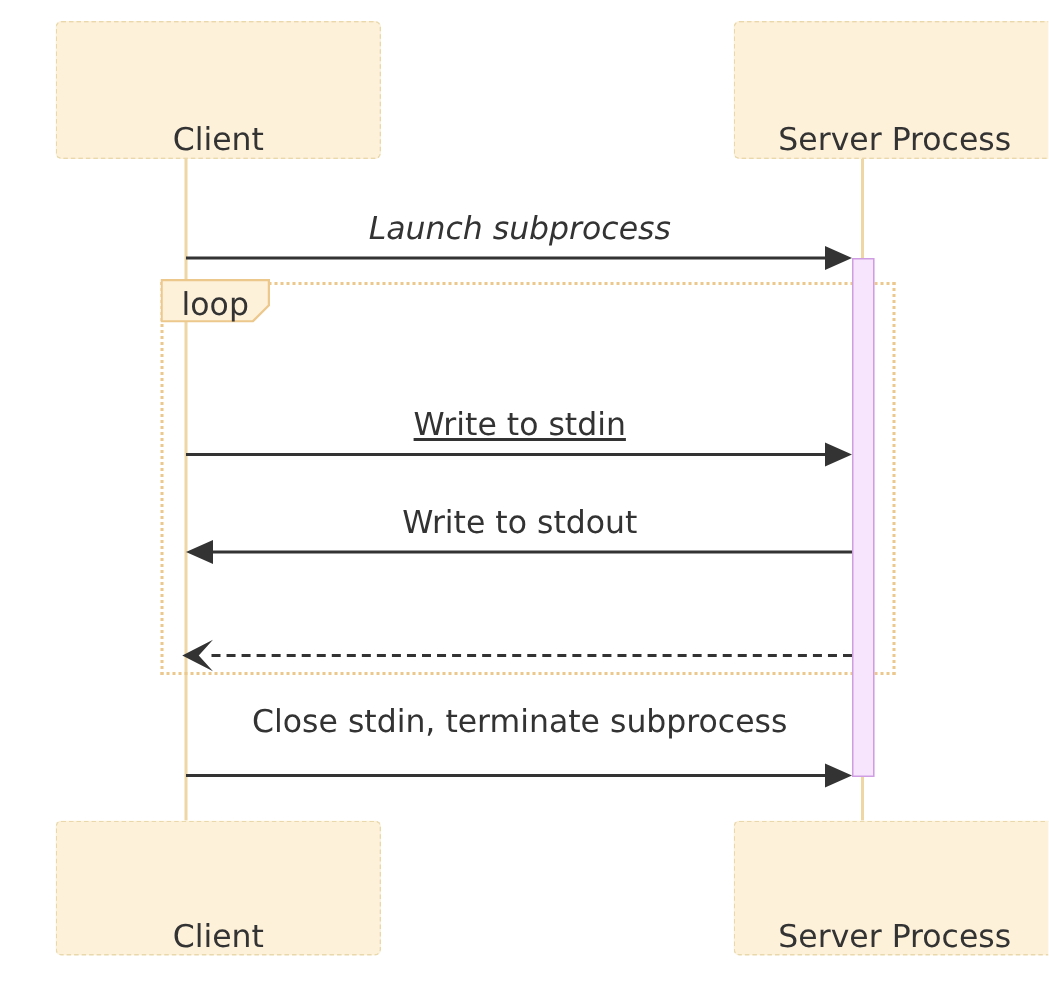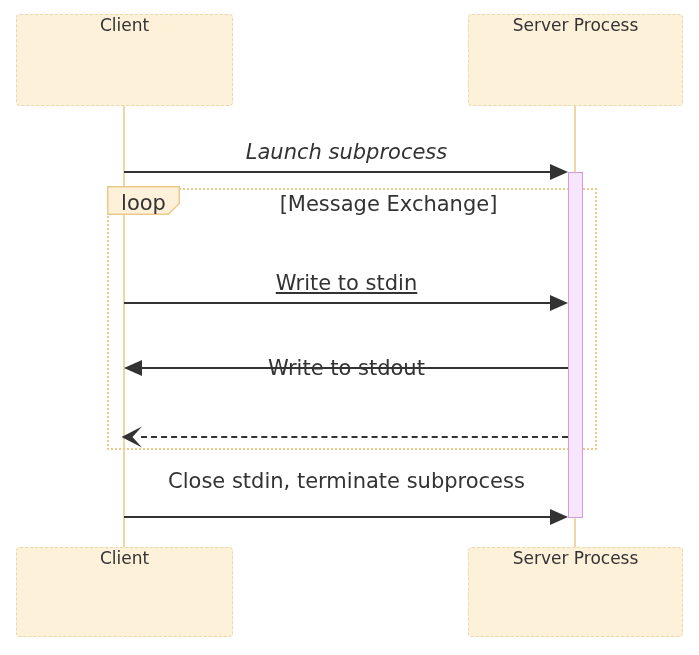--- a/index.html
+++ b/index.html
@@ -25,25 +25,26 @@
     background: var(--lifeline, #eed7a4);
     z-index: 1;
   }
 
   .actor-box {
     position: absolute;
     background: var(--actor-fill, #fdf1da);
     border: 1px dashed var(--actor-border, #e8d8ab);
     border-radius: 4px;
     display: flex;
-    align-items: flex-start;
+    align-items: flex-end;
     justify-content: center;
-    font-size: 17px;
+    font-size: 21px;
     color: var(--text, #333333);
     z-index: 5;
+    margin-left: 21px;
   }
 
   .loop-frame {
     position: absolute;
     left: 107px; top: 188px;
     width: 490px; height: 262px;
     border: 2px dotted var(--loop-border, #ecc88d);
     z-index: 2;
   }
 
@@ -138,31 +139,30 @@
   <div class="loop-frame"></div>
 
   <div class="activation"></div>
 
   <div class="loop-label">
     <svg width="73" height="29" viewBox="0 0 73 29">
       <path d="M0.75,0.75 H72.25 V17.5 L61.5,28.25 H0.75 Z"></path>
     </svg>
     <span>loop</span>
   </div>
-  <div class="loop-condition">[Message Exchange]</div>
 
   <div class="msg-label" style="top:139px;font-style:italic;">Launch subprocess</div>
   <div class="msg-line" style="left:124px; top:171px; width:428px;"></div>
   <div class="tri-right" style="left:550px; top:164px;"></div>
 
   <div class="msg-label" style="top:270px;text-decoration:underline;">Write to stdin</div>
   <div class="msg-line" style="left:124px; top:302px; width:428px;"></div>
   <div class="tri-right" style="left:550px; top:295px;"></div>
 
-  <div class="msg-label" style="top:335px;margin-top:20px;">Write to stdout</div>
+  <div class="msg-label" style="top:335px;">Write to stdout</div>
   <div class="msg-line" style="left:140px; top:367px; width:428px;"></div>
   <div class="tri-left" style="left:124px; top:360px;"></div>
 
   <div class="msg-line dashed" style="left:141px; top:436px; width:427px;"></div>
   <svg class="chevron-left" style="left:121px; top:426px;" width="21" height="22" viewBox="0 0 21 22">
     <path d="M21 0.5 L0.5 11 L21 21.5 L11.5 11 Z"></path>
   </svg>
 
   <div class="msg-label" style="top:468px;">Close stdin, terminate subprocess</div>
   <div class="msg-line" style="left:124px; top:516px; width:428px;"></div>

